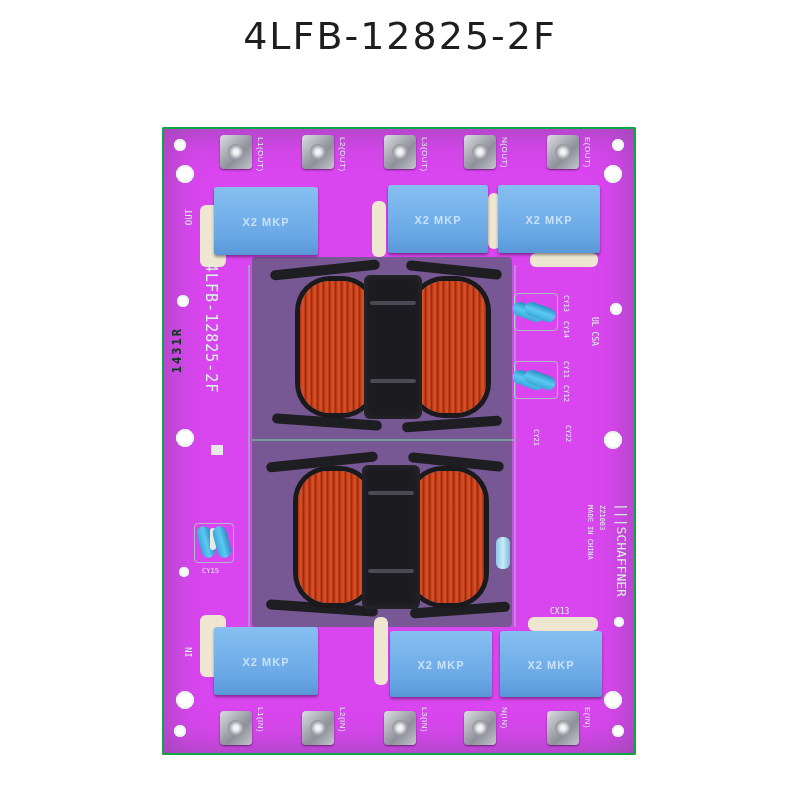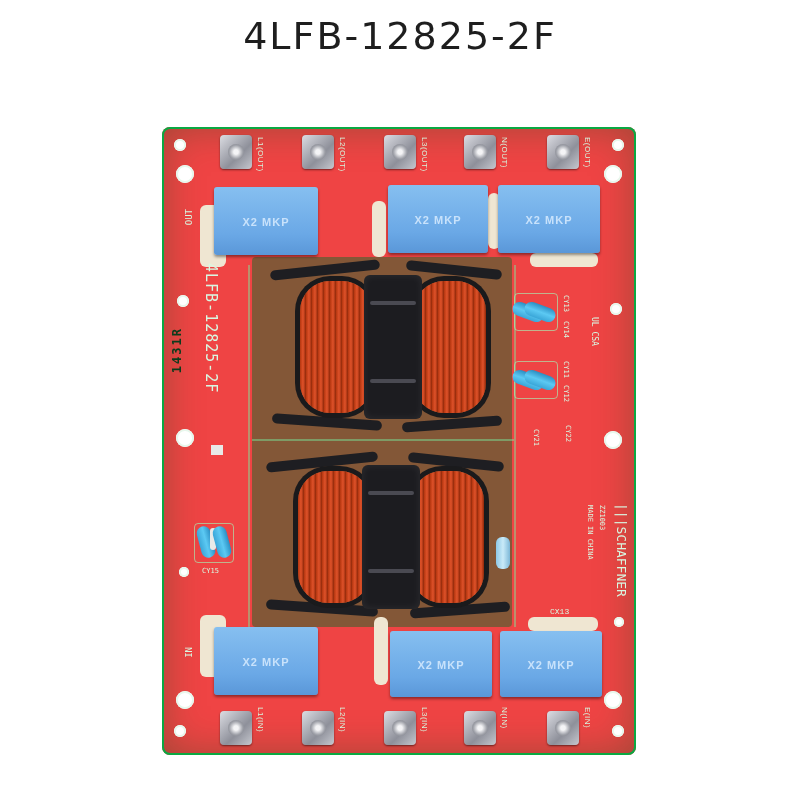--- a/index.html
+++ b/index.html
@@ -1,21 +1,21 @@
 <!DOCTYPE html>
 <html><head>
 <meta charset="utf-8">
 <style>
   html, body { margin:0; padding:0; }
   body { width:800px; height:800px; background:#ffffff; position:relative; overflow:hidden;
          font-family:"Liberation Sans", sans-serif; }
   .title { position:absolute; left:0; top:14px; width:800px; text-align:center;
            font-size:38px; letter-spacing:2px; color:#1e1e1e; font-family:"DejaVu Sans", sans-serif; font-weight:normal; }
   .board { position:absolute; left:162px; top:127px; width:474px; height:628px;
-           background:#ef4444; border-radius:8px;
+           background:#d946ef; border-radius:2px;
            box-shadow: inset 0 0 0 2px #0aa842, inset 0 0 40px rgba(0,80,30,0.35); }
   .trace { position:absolute; background:rgba(0,110,40,0.45); }
   .trace-line { position:absolute; border:1px solid rgba(120,240,160,0.45); }
   .hole { position:absolute; background:#ffffff; border-radius:50%; box-shadow:0 0 0 2px #e7f7ec inset; }
   .terminal { position:absolute; width:32px; height:34px; border-radius:4px;
               background:linear-gradient(135deg,#dcdde3,#8e909a 60%,#c6c8cf);
               box-shadow:0 1px 2px rgba(0,0,0,0.5); }
   .terminal::after { content:""; position:absolute; left:8px; top:9px; width:16px; height:16px; border-radius:50%;
                      background:radial-gradient(circle,#f4f4f6 20%,#9ea0a8 60%,#70727b); }
   .term-label { position:absolute; font-size:8px; color:#d6f7df; writing-mode:vertical-rl; letter-spacing:0.5px; }
@@ -159,21 +159,21 @@
   <div class="silk silk-v" style="left:402px;top:298px;font-size:7px;">CY22</div>
 
   <div class="ycap" style="left:32px;top:396px;width:38px;height:38px;">
     <div class="ycap-body" style="left:4px;transform:rotate(-15deg);"></div>
     <div class="patch" style="left:15px;top:4px;width:6px;height:22px;border-radius:3px;"></div>
     <div class="ycap-body" style="left:20px;transform:rotate(-15deg);"></div>
   </div>
   <div class="silk" style="left:40px;top:440px;font-size:7px;">CY15</div>
 
   <div class="resistor" style="left:334px;top:410px;"></div>
-  <div class="silk" style="left:388px;top:480px;font-size:8px;font-family:Liberation Mono, monospace;">CX13</div>
+  <div class="silk" style="left:388px;top:480px;font-size:8px;">CX13</div>
 
   <div class="silk silk-v" style="left:40px;top:136px;font-size:15px;letter-spacing:1px;">4LFB-12825-2F</div>
   <div class="patch" style="left:49px;top:318px;width:12px;height:10px;"></div>
   <div class="silk silk-v" style="left:8px;top:200px;font-size:12px;color:#0c3b1c;font-weight:bold;transform:rotate(180deg);letter-spacing:2px;">1431R</div>
   <div class="silk silk-v" style="left:22px;top:82px;font-size:9px;transform:rotate(180deg);">OUT</div>
   <div class="silk silk-v" style="left:22px;top:520px;font-size:9px;transform:rotate(180deg);">IN</div>
 
   <div class="silk silk-v" style="left:428px;top:190px;font-size:8px;">UL CSA</div>
 
   <div class="silk silk-v" style="left:452px;top:376px;font-size:13px;">

